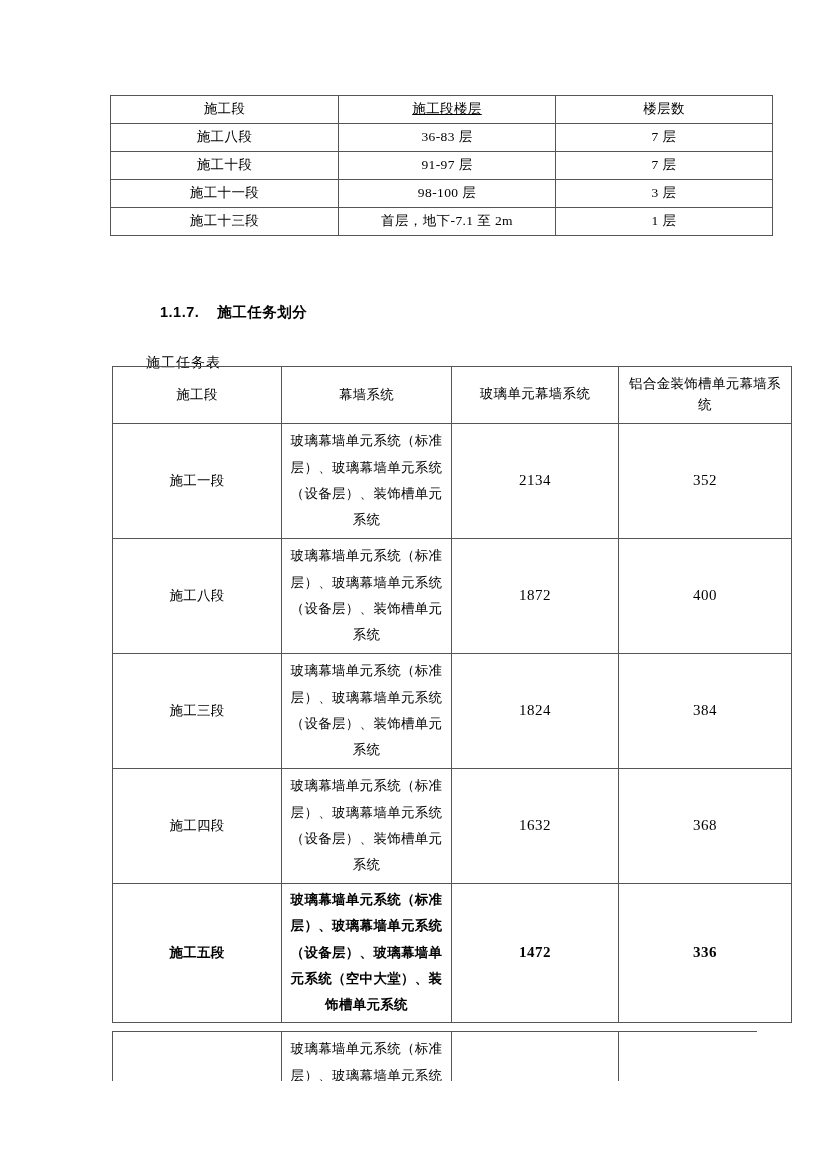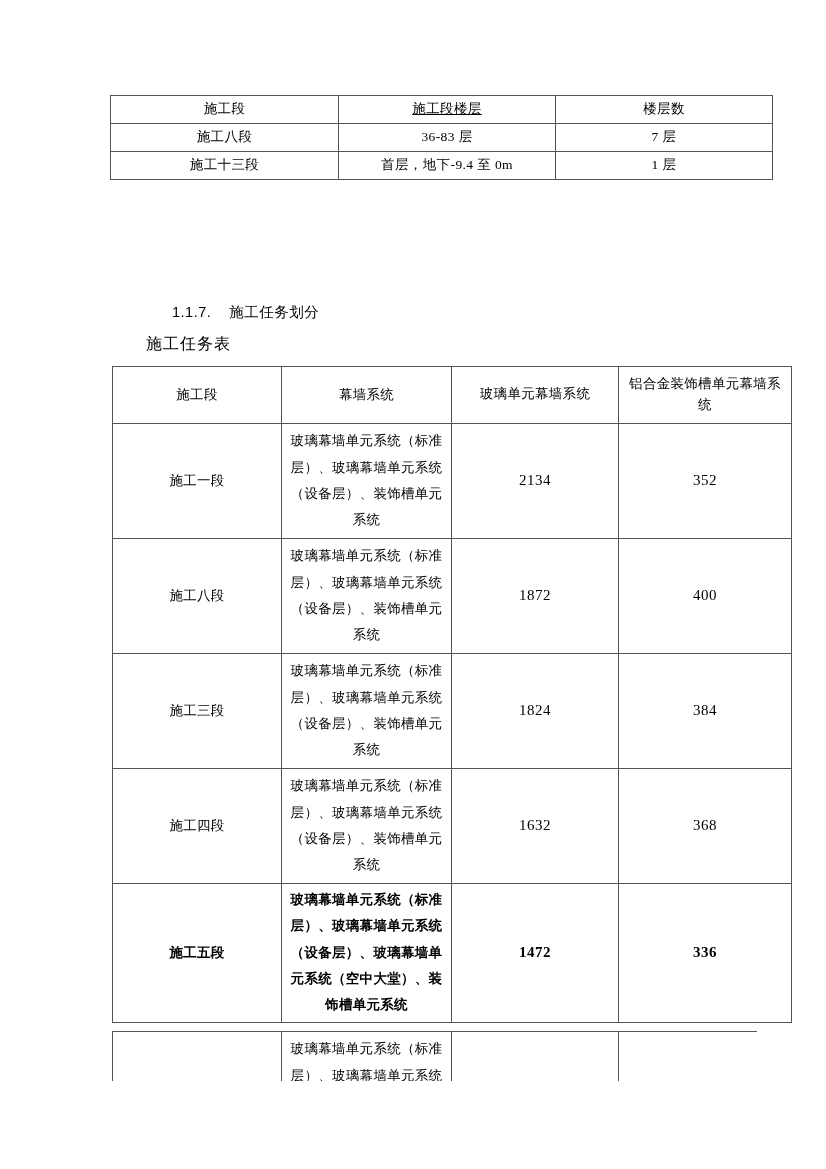--- a/index.html
+++ b/index.html
@@ -45,35 +45,34 @@
   .c1-a { width: 223px; }
   .c1-b { width: 212px; text-decoration: underline; }
   .c1-c { width: 212px; }
 
   
   .heading {
     position: absolute;
     left: 160px;
     top: 303px;
     font-family: "Liberation Sans", "DejaVu Sans", sans-serif;
-    font-weight: normal;
+    font-weight: bold;
     font-size: 14.5px;
     letter-spacing: 0.5px;
     white-space: nowrap;
-    margin-left: 12px;
   }
   .heading .num {
     display: inline-block;
     margin-right: 18px;
   }
   .subcaption {
     position: absolute;
     left: 146px;
-    top: 334px;
-    font-size: 16px;
+    top: 354px;
+    font-size: 14px;
     letter-spacing: 1px;
     white-space: nowrap;
   }
 
   
   .tbl2 {
     position: absolute;
     left: 112px;
     top: 366px;
     width: 645px;
@@ -140,22 +139,32 @@
         <td class="c1-a">施工段</td>
         <td class="c1-b">施工段楼层</td>
         <td class="c1-c">楼层数</td>
       </tr>
       <tr class="row">
         <td>施工八段</td>
         <td>36-83 层</td>
         <td>7 层</td>
       </tr>
       <tr class="row">
+        <td>施工十段</td>
+        <td>91-97 层</td>
+        <td>7 层</td>
+      </tr>
+      <tr class="row">
+        <td>施工十一段</td>
+        <td>98-100 层</td>
+        <td>3 层</td>
+      </tr>
+      <tr class="row">
         <td>施工十三段</td>
-        <td>首层，地下-9.4 至 0m</td>
+        <td>首层，地下-7.1 至 2m</td>
         <td>1 层</td>
       </tr>
     </tbody>
   </table>
 
   <div class="heading"><span class="num">1.1.7.</span><span>施工任务划分</span></div>
 
   <div class="subcaption">施工任务表</div>
 
   <table class="tbl2">

